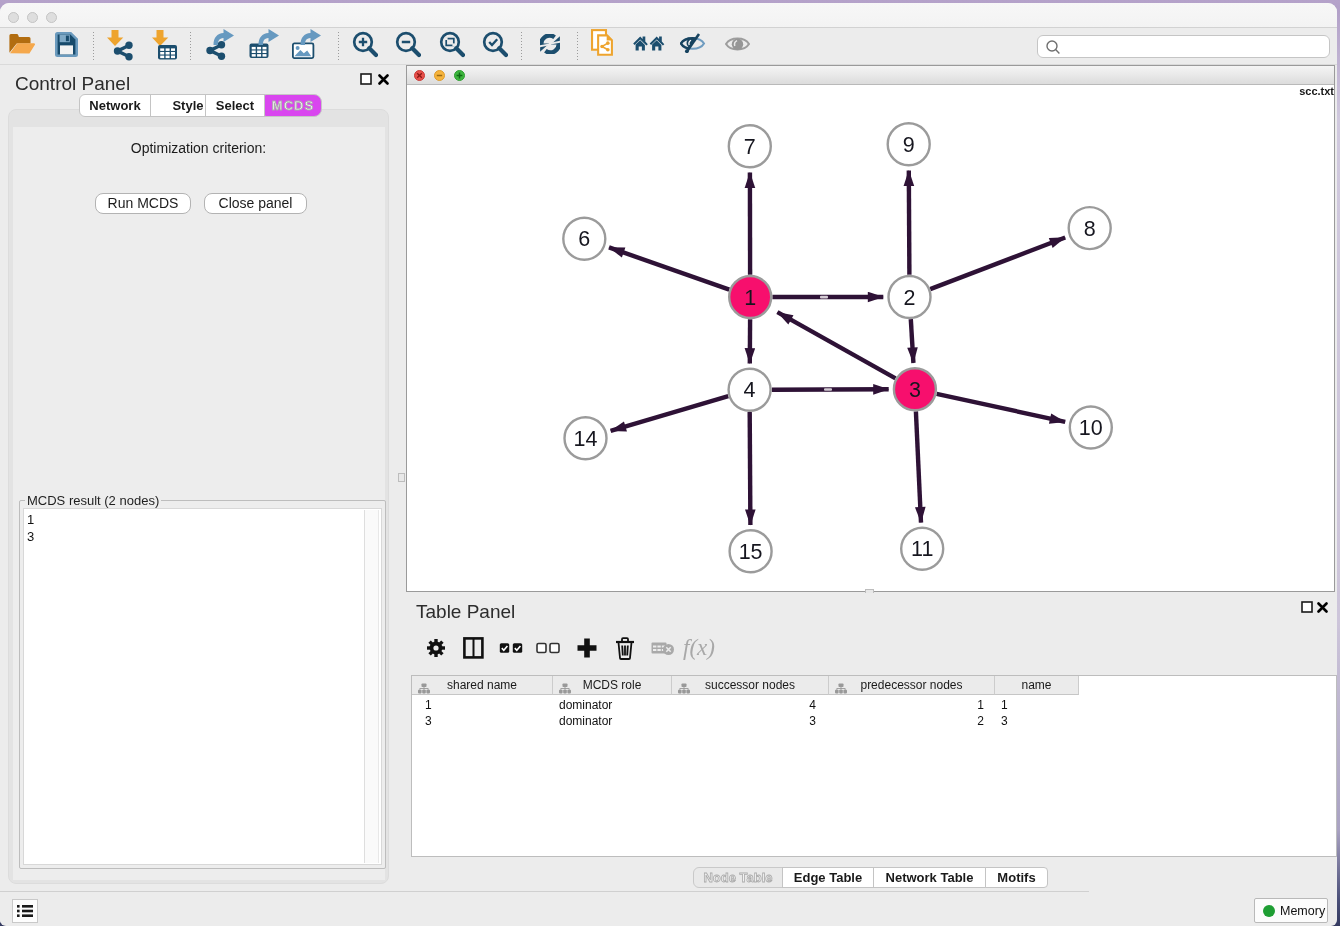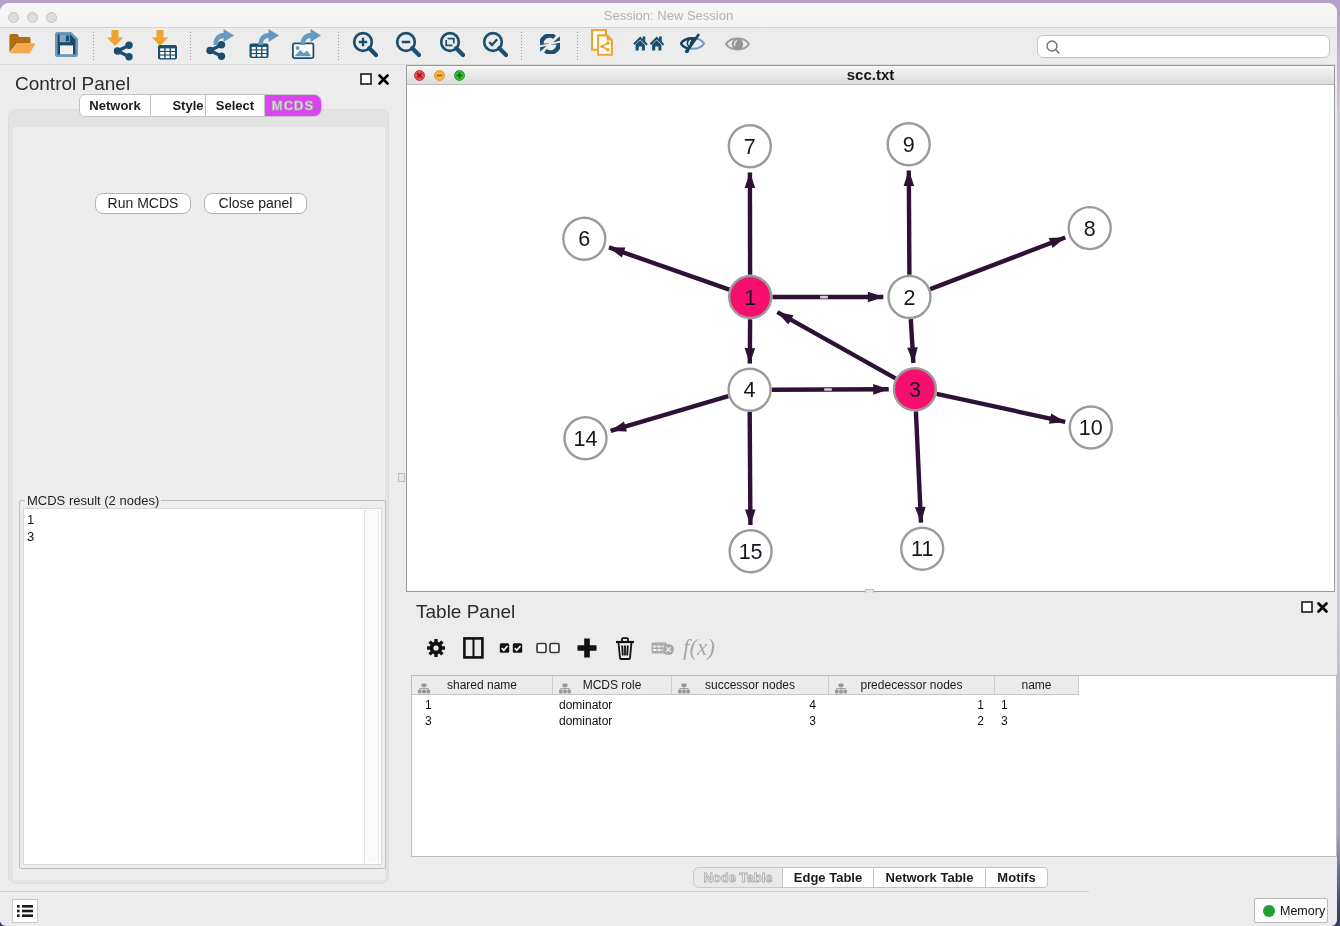--- a/index.html
+++ b/index.html
@@ -27,21 +27,21 @@
 .fs-legend { position:absolute; left:5px; top:-8px; background:#ededed; padding:0 2px; font-size:13px; color:#1f1f1f; }
 .fs-text { position:absolute; left:3px; top:7px; right:3px; bottom:3px; background:#fff; border:1px solid #d8d8d8; font-size:13px; color:#111; line-height:17px; padding:2px 0 0 3px; }
 .fs-sb { position:absolute; right:2px; top:1px; width:15px; bottom:1px; background:#fafafa; border-left:1px solid #dedede; border-right:1px solid #e8e8e8; }
 
 .vdiv { position:absolute; left:398px; top:62px; width:8px; height:826px; background:#ececec; }
 .vgrab { position:absolute; left:0px; top:408px; width:7px; height:9px; background:#e8e8e8; border:1px solid #bdbdbd; }
 
 .netwin { position:absolute; left:406px; top:62px; width:929px; height:527px; background:#fff; border:1px solid #9a9a9a; }
 .nettitle { position:absolute; left:0; top:0; width:100%; height:19px; background:linear-gradient(#f5f5f5,#dcdcdc); border-bottom:1px solid #b9b9b9; }
 .nt-c { position:absolute; top:4px; width:11px; height:11px; border-radius:50%; }
-.nettitle .t { position:absolute; top:0; width:100%; text-align:center; font-size:15px; font-weight:bold; color:#161616; }
+.nettitle .t { position:absolute; top:19px; width:100%; text-align:right; font-size:11px; font-weight:bold; color:#161616; }
 .graph { position:absolute; left:0; top:19px; }
 
 .tpanel { position:absolute; left:406px; top:590px; width:931px; height:298px; background:#ececec; }
 .ttool { position:absolute; left:5px; top:37px; }
 .tbl { position:absolute; left:5px; top:82px; width:926px; height:182px; background:#fff; border:1px solid #bdbdbd; }
 .th { position:absolute; top:0; height:19px; background:#ebebeb; border-right:1px solid #cccccc; border-bottom:1px solid #c6c6c6; font-size:12px; color:#1a1a1a; text-align:center; line-height:18px; }
 .td { position:absolute; font-size:12px; color:#111; height:16px; line-height:16px; }
 .btab { position:absolute; top:274px; height:21px; background:#fff; border:1px solid #c4c4c4; font-size:13px; font-weight:bold; color:#1a1a1a; text-align:center; line-height:19px; }
 
 .statusbar { position:absolute; left:0; top:888px; width:1089px; height:32px; background:#ececec; border-top:1px solid #d0d0d0; }
@@ -50,21 +50,20 @@
 .emboss2 { color:#f2f2f2; -webkit-text-stroke:0.8px #ababab; letter-spacing:1px; }
 </style>
 </head>
 <body>
 <div class="app">
 
   <div class="titlebar">
     <div class="tl-circle" style="left:8px;"></div>
     <div class="tl-circle" style="left:27px;"></div>
     <div class="tl-circle" style="left:46px;"></div>
-    <div class="apptitle">Session: New Session</div>
   </div>
 
   <div class="toolbar">
     <svg class="ticon" style="left:9px;top:5px;" width="27" height="21" viewBox="0 0 27 21">
 <path d="M0.4,19.8 L0.4,2.5 A1.5,1.5 0 0 1 1.9,1 L7.6,1 C8.5,1 9,1.4 9.2,2.1 L9.9,4 L20,4 A1.5,1.5 0 0 1 21.5,5.5 L21.5,10.5 L8.5,10.5 C7.6,10.5 7.1,10.9 6.7,11.7 z" fill="#b26d10"></path>
 <path d="M1,20.3 L7.7,10.9 A1.6,1.6 0 0 1 9,10.2 L25,10.2 A1,1 0 0 1 25.9,11.7 L20.4,20.4 z" fill="#f5a84c"></path>
       </svg>
     <svg class="ticon" style="left:55px;top:4px;" width="23" height="25" viewBox="0 0 23 25">
 <path d="M0,2.5 A2.5,2.5 0 0 1 2.5,0 H16.2 L23,6.8 V22.5 A2.5,2.5 0 0 1 20.5,25 H2.5 A2.5,2.5 0 0 1 0,22.5 z" fill="#6b9abd"></path>
 <path d="M2.6,2.6 H15.4 L20.4,7.6 V22.4 H2.6 z" fill="#174a6b"></path>
@@ -249,20 +248,21 @@
       </svg>
     <svg style="position:absolute;left:378px;top:9px;" width="11" height="11" viewBox="0 0 11 11">
         <path d="M1.5,1.5 L9.5,9.5 M9.5,1.5 L1.5,9.5" stroke="#000" stroke-width="2.6" stroke-linecap="round"></path>
       </svg>
     <div class="tab" style="left:79px;top:29px;width:72px;border-radius:6px 0 0 6px;">Network</div>
     <div class="tab" style="left:150px;top:29px;width:56px;padding-left:20px;">Style</div>
     <div class="tab" style="left:205px;top:29px;width:60px;">Select</div>
     <div class="tab emboss2" style="left:264px;top:29px;width:58px;border-radius:2px 8px 8px 2px;background:#d946ef;border-color:#c6c6c6;">MCDS</div>
     <div class="outerpanel">
       <div class="innerpanel"></div>
+      <div style="position:absolute;left:0;top:30px;width:100%;text-align:center;font-size:14px;color:#1c1c1c;">Optimization criterion:</div>
       <div class="btn" style="left:86px;width:96px;">Run MCDS</div>
       <div class="btn" style="left:195px;width:103px;">Close panel</div>
       <div class="fieldset" style="left:10px;top:390px;">
         <div class="fs-legend">MCDS result (2 nodes)</div>
         <div class="fs-text">1<br>3<div class="fs-sb"></div></div>
       </div>
     </div>
   </div>
   <div class="vdiv">
       <div class="vgrab"></div>

